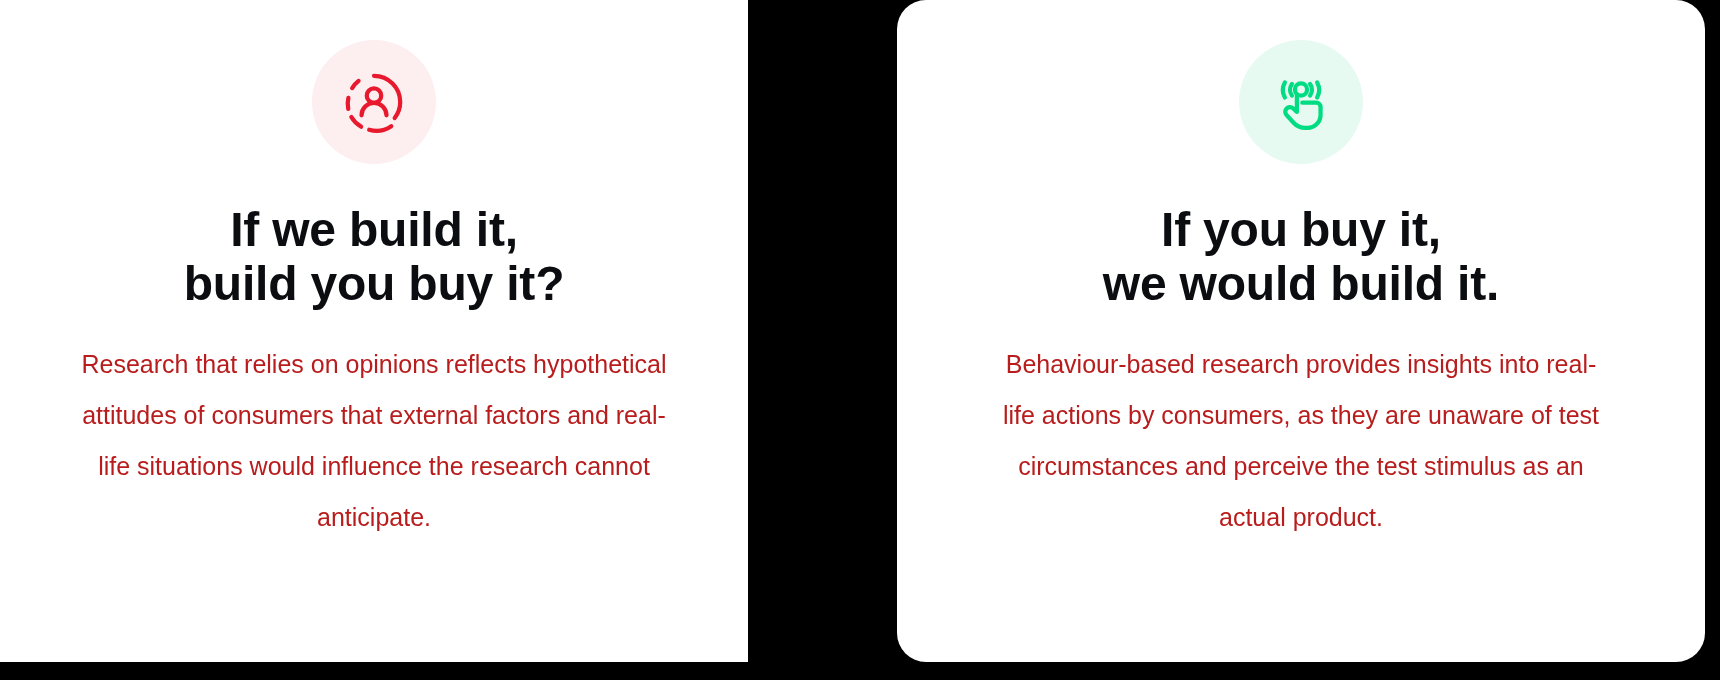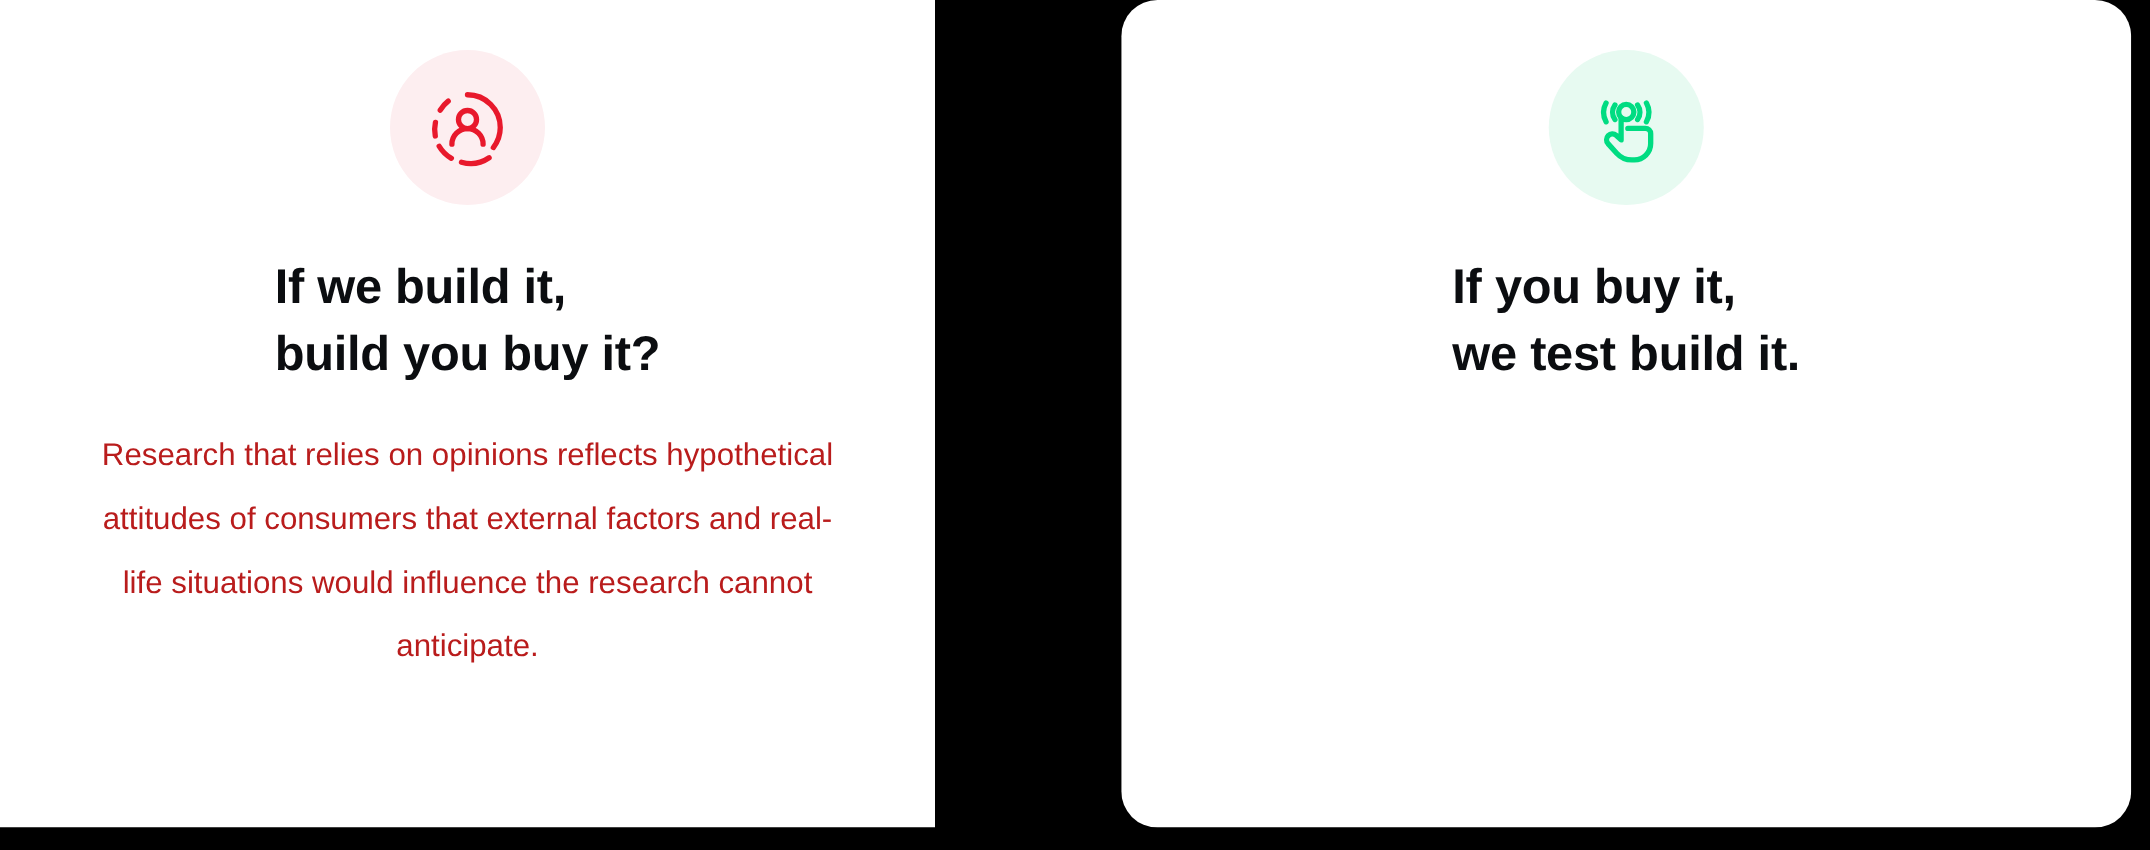--- a/index.html
+++ b/index.html
@@ -44,25 +44,25 @@
     flex: none;
   }
   #icon-badge-left  { background: #fdeef0; }
   #icon-badge-right { background: #e7faf1; }
 
   .icon-badge svg { display: block; }
 
   .card-heading {
     margin: 0;
     padding: 0 24px;
-    font-size: 39px;
+    font-size: 48px;
     line-height: 54px;
     font-weight: bold;
     color: #0b0d10;
-    text-align: left;
+    text-align: center;
     letter-spacing: -0.2px;
   }
   #heading-left  { margin-top: 39px; }
   #heading-right { margin-top: 39px; }
 
   .heading-line { display: block; }
 
   .card-body {
     margin: 0;
     font-size: 25px;
@@ -125,22 +125,23 @@
 
           <circle cx="24" cy="15.2" r="4.3"></circle>
 
           <path d="M21.1 18.6 V31.0 l-2.8-2.6 a3.3 3.3 0 0 0-4.6 4.7 l4.9 5.4 a11.6 11.6 0 0 0 8.6 3.8 h1.4 a9.2 9.2 0 0 0 9.2-9.2 v-5.6 a3.0 3.0 0 0 0-3.0-3.0 h-9.9"></path>
         </svg>
       </span>
     </div>
 
     <h2 class="card-heading" id="heading-right">
       <span class="heading-line">If you buy it,</span>
-      <span class="heading-line">we test build it.</span>
+      <span class="heading-line">we would build it.</span>
     </h2>
 
+    <p class="card-body" id="body-right">Behaviour-based research provides insights into real-life actions by consumers, as they are unaware of test circumstances and perceive the test stimulus as an actual product.</p>
   </section>
 
   <div class="edge-strip" id="edge-gap"></div>
   <div class="edge-strip" id="edge-right"></div>
   <div class="edge-strip" id="edge-bottom"></div>
 
 </div>
 
 </body></html>

